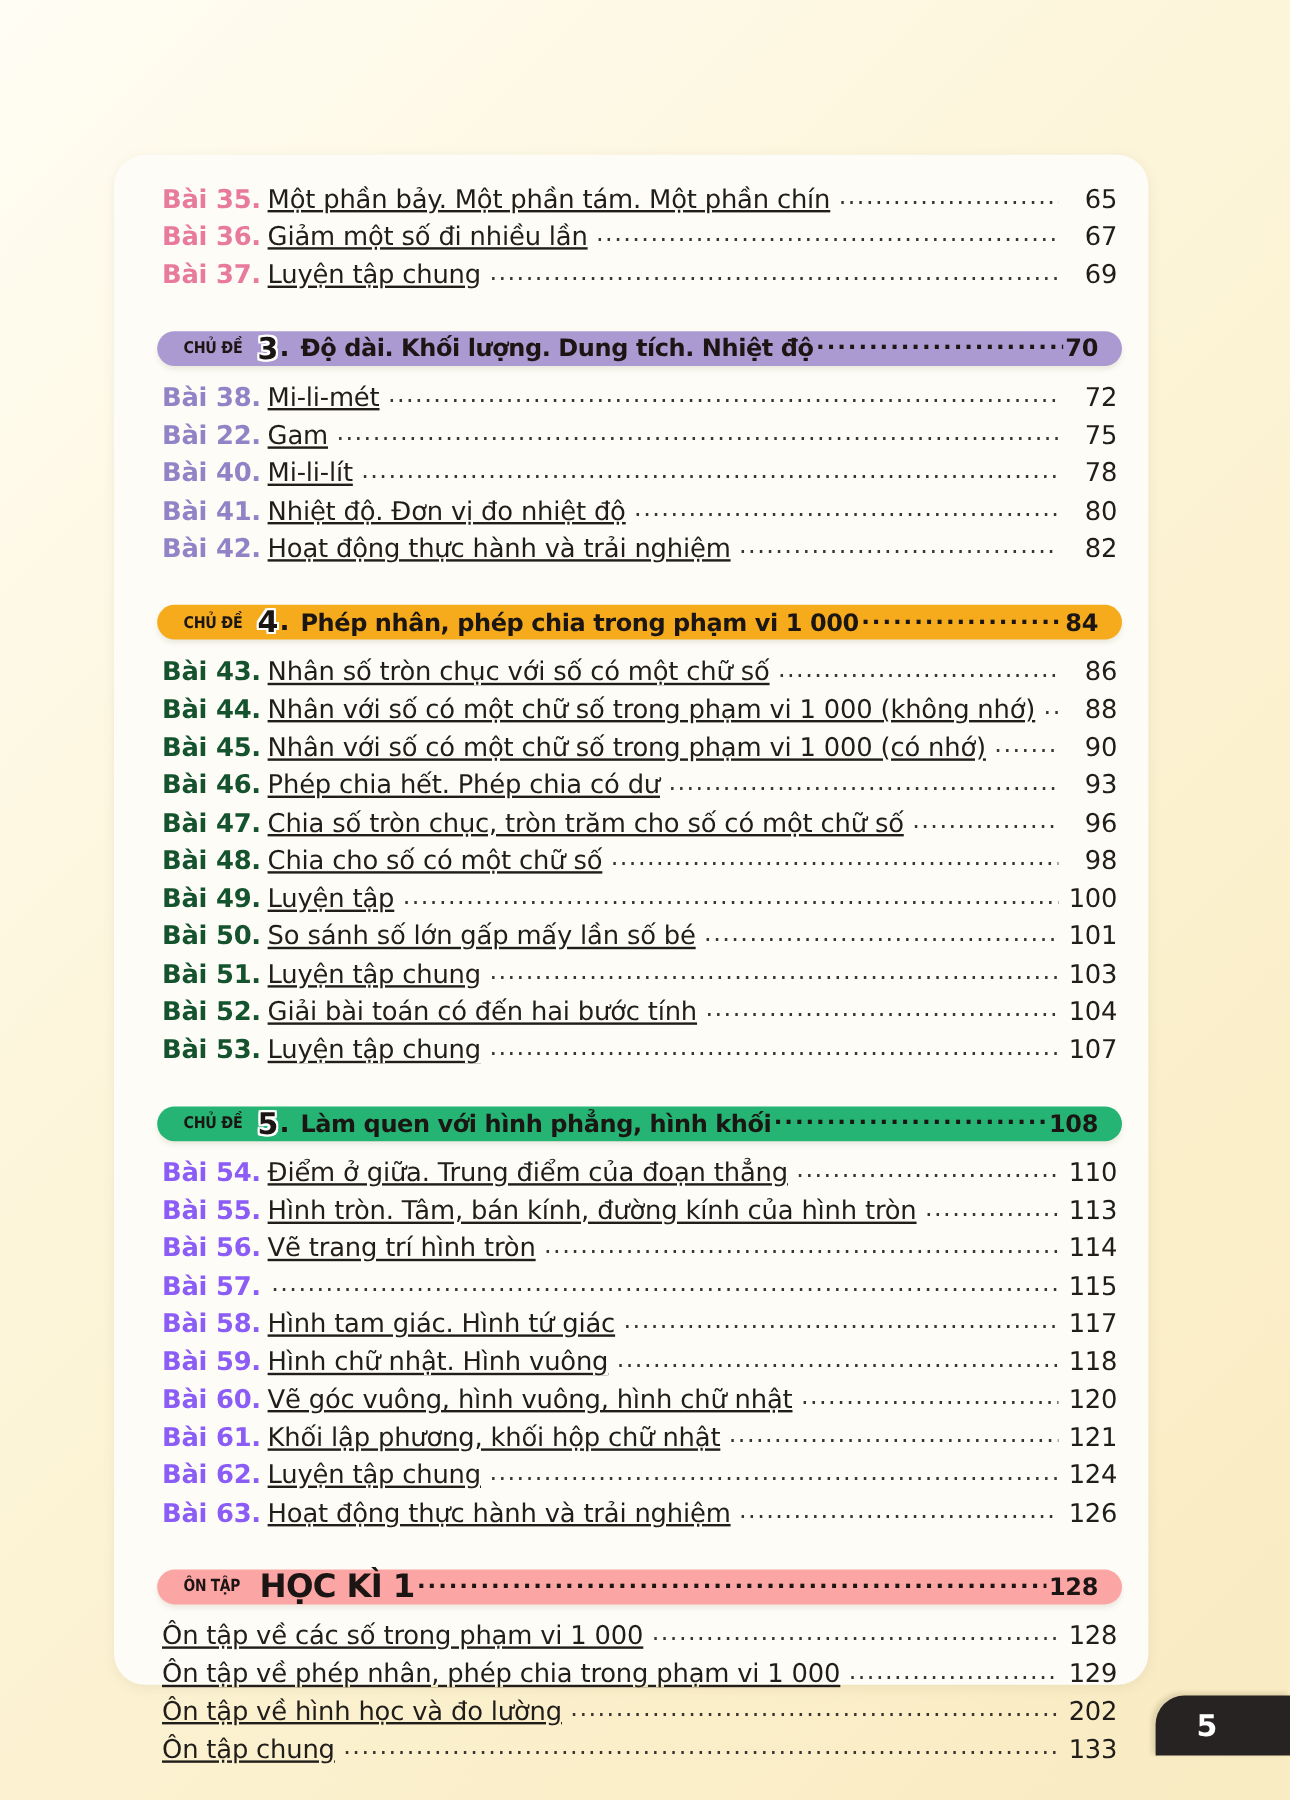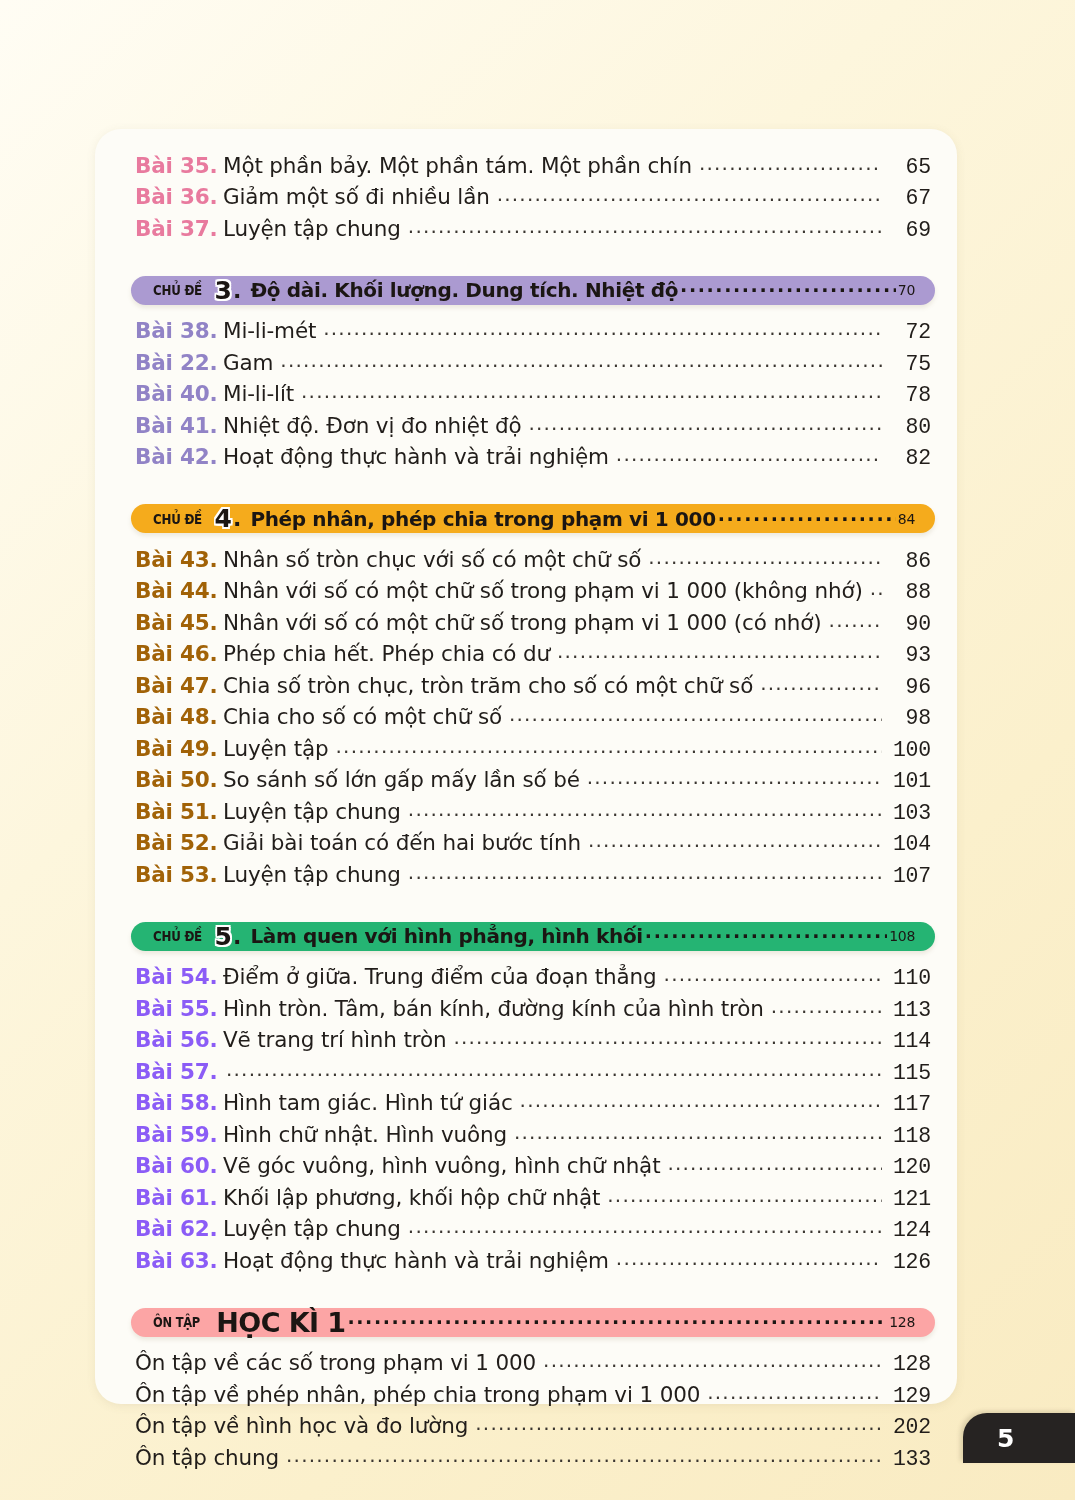--- a/index.html
+++ b/index.html
@@ -43,20 +43,21 @@
   .toc-row .lbl {
     flex: 0 0 auto;
     width: 88px;
     font-weight: 700;
     letter-spacing: -0.2px;
   }
   .toc-row .ttl {
     flex: 0 0 auto;
     padding-right: 4px;
     letter-spacing: -0.15px;
+    text-decoration: underline;
   }
   .toc-row .dots {
     flex: 1 1 auto;
     overflow: hidden;
     height: 1em;
     position: relative;
     margin: 0 3px;
   }
   .toc-row .dots::before {
     content: "..................................................................................................................................................................................................";
@@ -65,27 +66,26 @@
     bottom: 0;
     letter-spacing: 1.2px;
     color: #3a3530;
     font-size: 20px;
   }
   .toc-row .pg {
     flex: 0 0 auto;
     width: 46px;
     text-align: right;
     letter-spacing: -0.2px;
-    font-family: Liberation Mono, monospace;
   }
 
   
   .lbl.pink   { color: #e87a9e; }
   .lbl.purple { color: #9183c6; }
-  .lbl.orange { color: #a16207; }
+  .lbl.orange { color: #14532d; }
   .lbl.green  { color: #8b5cf6; }
 
   
   .toc-row.nolabel .ttl { padding-left: 0; }
 
   
   .group { margin-bottom: 0; }
   .spacer-lg { height: 30px; }
   .spacer-sm { height: 12px; }
 
@@ -145,22 +145,22 @@
     position: absolute;
     left: 0;
     bottom: 2px;
     letter-spacing: 1.6px;
     font-size: 19px;
     font-weight: 800;
     color: #1b1613;
   }
   .banner .bpg {
     flex: 0 0 auto;
-    font-size: 14px;
-    font-weight: 400;
+    font-size: 20px;
+    font-weight: 700;
     text-align: right;
     letter-spacing: -0.3px;
   }
 
   .banner.purple { background: #ab9ad1; }
   .banner.orange { background: #f5ab1c; }
   .banner.green  { background: #25b473; }
   .banner.yellow { background: #fca5a5; }
 
   

